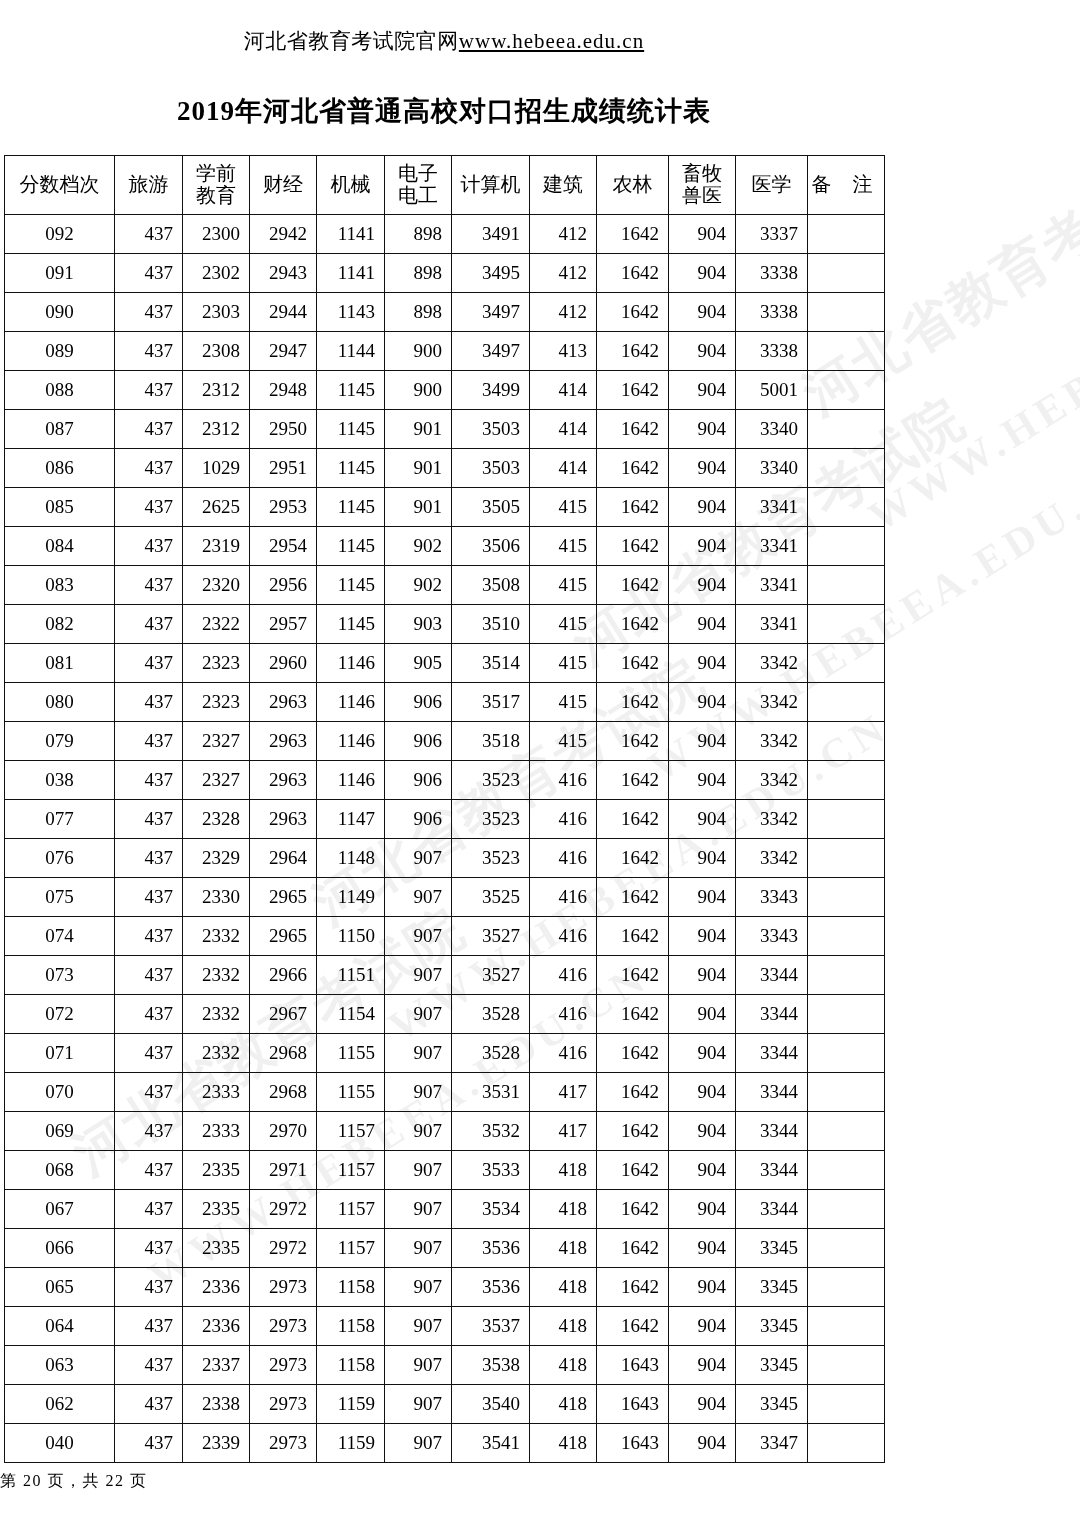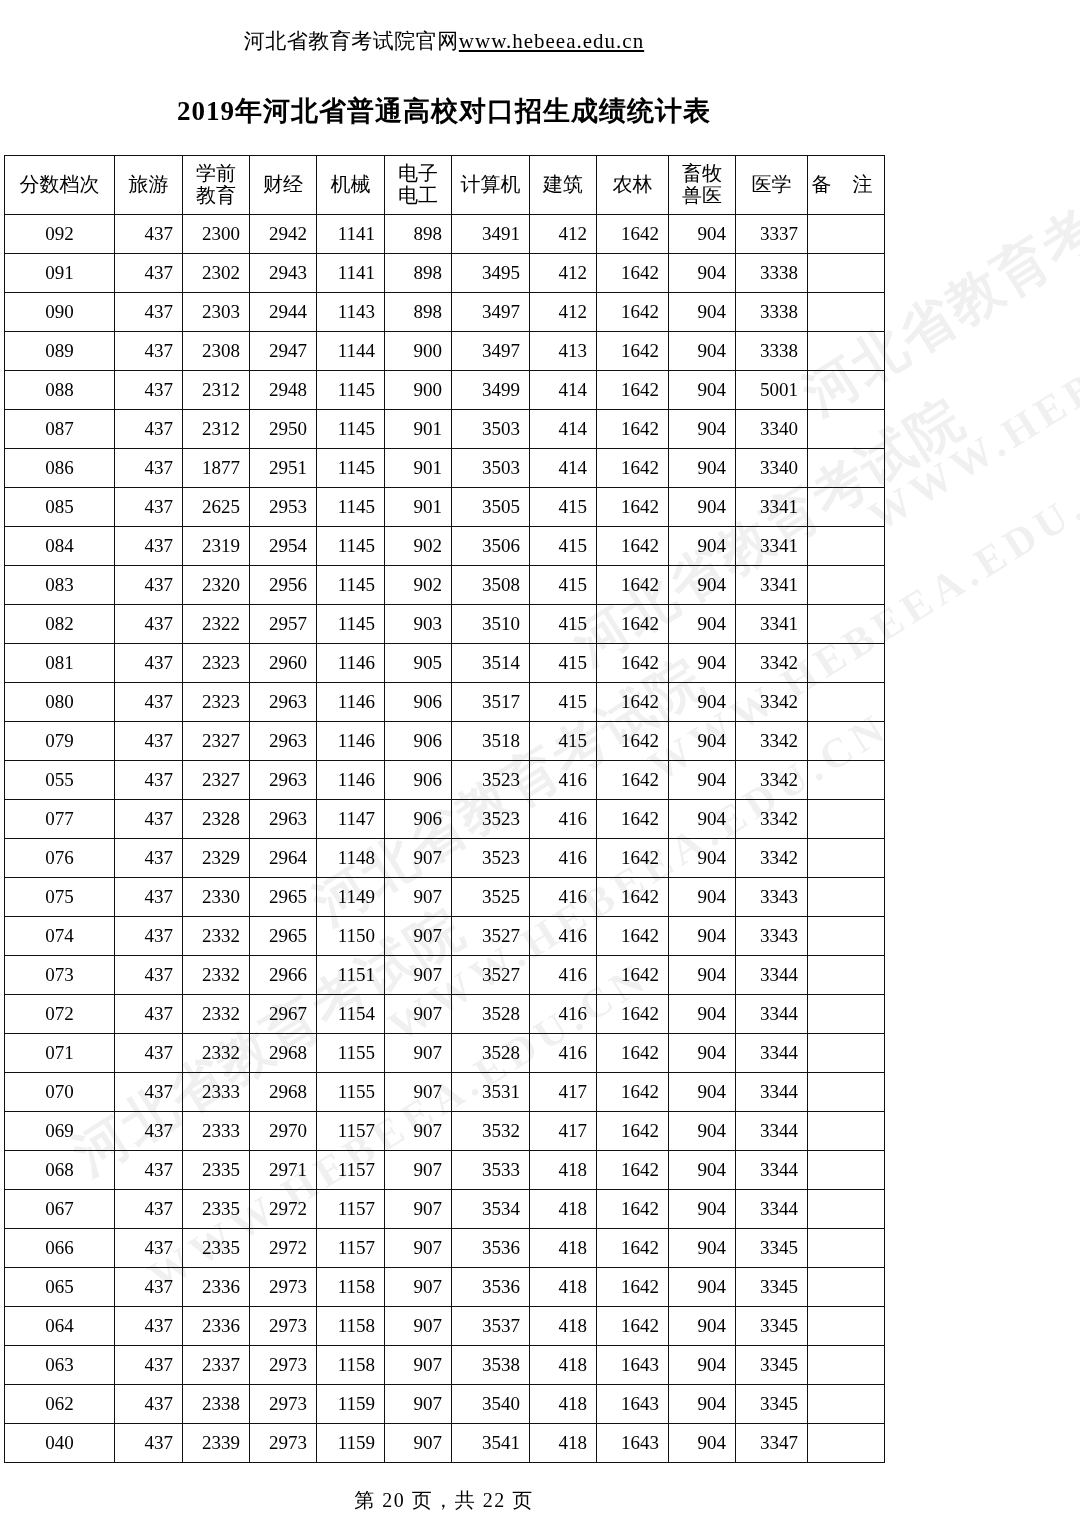--- a/index.html
+++ b/index.html
@@ -105,23 +105,22 @@
     text-align: center;
     padding: 0;
   }
   table.score-table td.col-note {
     text-align: center;
     padding: 0;
   }
   .sp { letter-spacing: 8px; padding-left: 8px; }
 
   .page-footer {
-    text-align: center;
-    font-size: 20px;
-    margin-top: 24px;
+    font-size: 16px;
+    margin-top: 8px;
     letter-spacing: 1.5px;
   }
 </style>
 </head>
 <body>
 
 <div class="watermark-layer">
   <div class="wm wm-a" style="left:60px; top:1130px; transform: rotate(-32deg);">河北省教育考试院</div>
   <div class="wm wm-b" style="left:140px; top:1260px; transform: rotate(-32deg);">WWW.HEBEEA.EDU.CN</div>
   <div class="wm wm-a" style="left:300px; top:880px; transform: rotate(-32deg);">河北省教育考试院</div>
@@ -262,21 +261,21 @@
             <td>3503</td>
             <td>414</td>
             <td>1642</td>
             <td>904</td>
             <td>3340</td>
             <td class="col-note"></td>
           </tr>
           <tr>
             <td class="col-level">086</td>
             <td>437</td>
-            <td>1877</td>
+            <td>1029</td>
             <td>2951</td>
             <td>1145</td>
             <td>901</td>
             <td>3503</td>
             <td>414</td>
             <td>1642</td>
             <td>904</td>
             <td>3340</td>
             <td class="col-note"></td>
           </tr>
@@ -372,21 +371,21 @@
             <td>1146</td>
             <td>906</td>
             <td>3518</td>
             <td>415</td>
             <td>1642</td>
             <td>904</td>
             <td>3342</td>
             <td class="col-note"></td>
           </tr>
           <tr>
-            <td class="col-level">055</td>
+            <td class="col-level">038</td>
             <td>437</td>
             <td>2327</td>
             <td>2963</td>
             <td>1146</td>
             <td>906</td>
             <td>3523</td>
             <td>416</td>
             <td>1642</td>
             <td>904</td>
             <td>3342</td>

